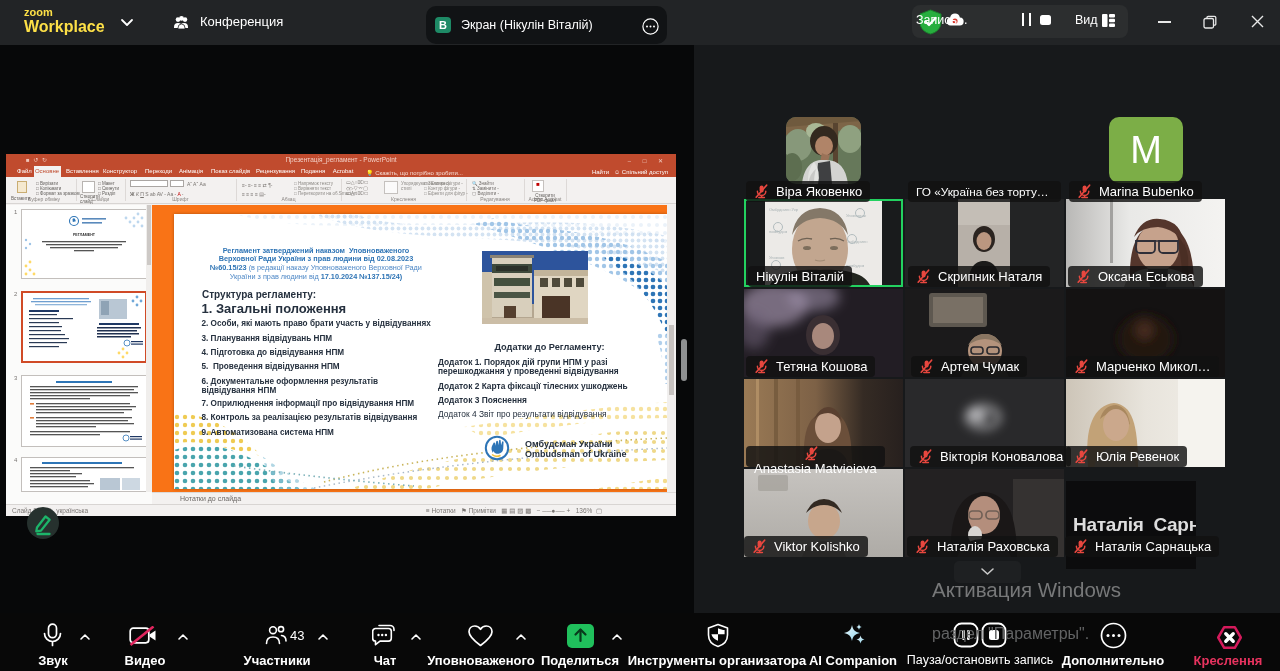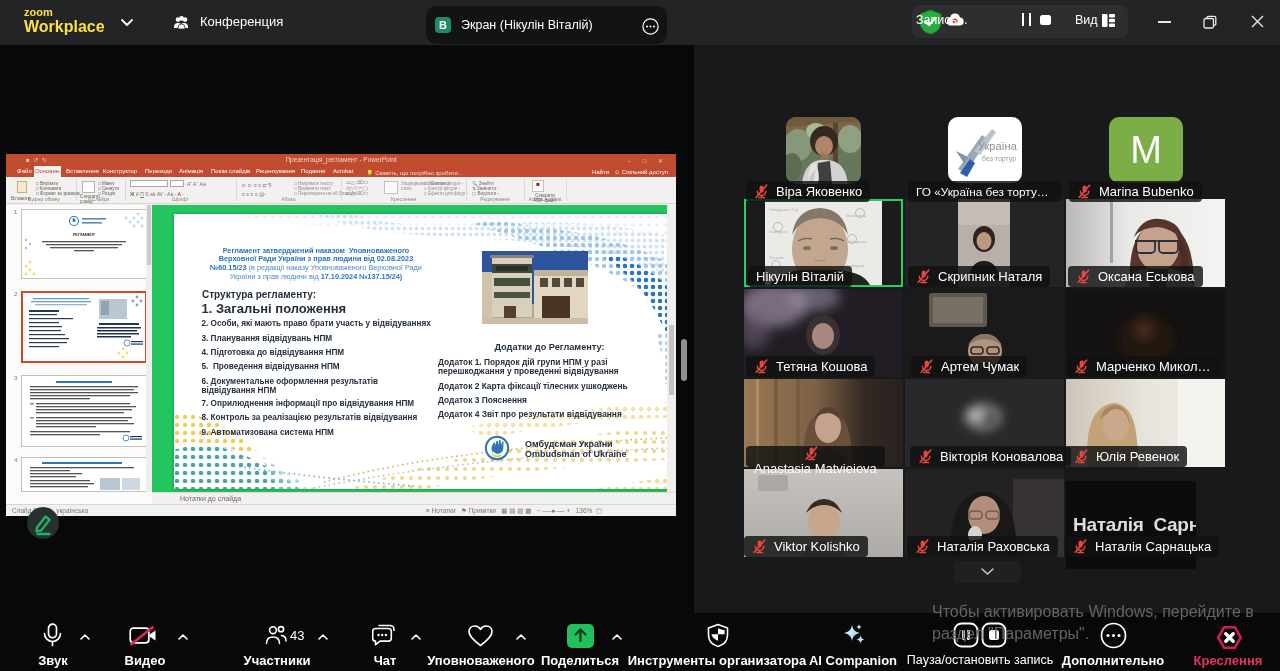--- a/index.html
+++ b/index.html
@@ -210,21 +210,21 @@
                 <rect x="8" y="22" width="60" height="1.3"></rect>
                 <rect x="8" y="25" width="64" height="1.3"></rect>
                 <rect x="8" y="28" width="58" height="1.3"></rect>
               </g>
 </svg>
           </div>
 <div class="abs" style="left:140px;top:0;width:6px;height:287px;background:#f0eeec;">
             <div class="abs" style="left:1px;top:0;width:4px;height:60px;background:#cdc9c6;"></div>
           </div>
 </div>
-<div class="abs" style="left:146px;top:51px;width:515px;height:287px;background:#22c55e;">
+<div class="abs" style="left:146px;top:51px;width:515px;height:287px;background:#f97316;">
 <div class="abs" style="left:22px;top:9px;width:493px;height:275px;background:#fff;box-shadow:0 0 3px rgba(0,0,0,.3);overflow:hidden;">
 <svg class="abs" style="left:0;top:0" width="493" height="275" viewBox="0 0 493 275">
 <defs>
 <pattern id="pb1" width="7" height="7" patternUnits="userSpaceOnUse">
                   <circle cx="3" cy="3" r="2.3" fill="#2e75b6"></circle>
                 </pattern>
 <pattern id="pb2" width="7" height="7" patternUnits="userSpaceOnUse">
                   <circle cx="3" cy="3" r="2.2" fill="#9dc3e6"></circle>
                 </pattern>
 <pattern id="pb3" width="6" height="6" patternUnits="userSpaceOnUse">
@@ -293,21 +293,21 @@
 <div class="abs" style="left:27.5px;top:134.3px;font-weight:bold;color:#25303e;font-size:8.2px;line-height:9.4px;white-space:nowrap;">4. Підготовка до відвідування НПМ</div>
 <div class="abs" style="left:27.5px;top:148.3px;font-weight:bold;color:#25303e;font-size:8.2px;line-height:9.4px;white-space:nowrap;">5.&nbsp; Проведення відвідування НПМ</div>
 <div class="abs" style="left:27.5px;top:163px;font-weight:bold;color:#25303e;font-size:8.2px;line-height:9.4px;white-space:nowrap;">6. Документальне оформлення результатів<br>відвідування НПМ</div>
 <div class="abs" style="left:27.5px;top:184.6px;font-weight:bold;color:#25303e;font-size:8.2px;line-height:9.4px;white-space:nowrap;">7. Оприлюднення інформації про відвідування НПМ</div>
 <div class="abs" style="left:27.5px;top:199.1px;font-weight:bold;color:#25303e;font-size:8.2px;line-height:9.4px;white-space:nowrap;">8. Контроль за реалізацією результатів відвідування</div>
 <div class="abs" style="left:27.5px;top:213.6px;font-weight:bold;color:#25303e;font-size:8.2px;line-height:9.4px;white-space:nowrap;">9. Автоматизована система НПМ</div>
 <div class="abs" style="left:264px;top:127.5px;width:223px;text-align:center;font-weight:bold;color:#25303e;font-size:9.2px;">Додатки до Регламенту:</div>
 <div class="abs" style="left:264px;top:143.5px;font-weight:bold;color:#25303e;font-size:8.4px;line-height:9.5px;white-space:nowrap;">Додаток 1. Порядок дій групи НПМ у разі<br>перешкоджання у проведенні відвідування</div>
 <div class="abs" style="left:264px;top:167.5px;font-weight:bold;color:#25303e;font-size:8.4px;line-height:9.5px;white-space:nowrap;">Додаток 2 Карта фіксації тілесних ушкоджень</div>
 <div class="abs" style="left:264px;top:182px;font-weight:bold;color:#25303e;font-size:8.4px;line-height:9.5px;white-space:nowrap;">Додаток 3 Пояснення</div>
-<div class="abs" style="left:264px;top:195.5px;font-weight:bold;color:#25303e;font-size:8.4px;line-height:9.5px;white-space:nowrap;">Додаток 4 Звіт про результати відвідування</div>
+<div class="abs" style="left:264px;top:195.5px;font-weight:normal;color:#25303e;font-size:8.4px;line-height:9.5px;white-space:nowrap;">Додаток 4 Звіт про результати відвідування</div>
 <svg class="abs" style="left:310px;top:221px;" width="150" height="28" viewBox="0 0 150 28">
 <circle cx="13" cy="13" r="11.2" fill="#fff" stroke="#2e75b6" stroke-width="2"></circle>
 <path d="M9 18 c-1.5-2 -2-5 -1-7 l1.5-3 c.4-.8 1.5-.6 1.6.3 l.2 2.5 1-4.5 c.2-.9 1.4-.9 1.6 0 l.4 4 .8-4.8 c.15-.9 1.4-.9 1.55 0 l.45 4.8 1-3.5 c.25-.85 1.45-.6 1.45.3 l-.3 6.5 c-.1 2.3 -1.5 4.4 -3.8 5 -2.3.6 -4.6-.1 -6.4-2.6 z" fill="#2e75b6"></path>
 <path d="M8 19.5 c2.5 2 6 2.2 8.5.8" stroke="#f0c33c" stroke-width="1.6" fill="none"></path>
 <text x="41" y="12" font-size="9" font-weight="bold" fill="#25303e">Омбудсман України</text>
 <text x="41" y="22" font-size="9" font-weight="bold" fill="#25303e">Ombudsman of Ukraine</text>
 </svg>
 </div>
 </div>
 <div class="abs" style="left:661px;top:51px;width:9px;height:287px;background:#f1efee;">
@@ -343,30 +343,20 @@
 <ellipse cx="30" cy="14" rx="10" ry="8" fill="#a9b896"></ellipse>
 <rect x="47" y="6" width="5" height="44" fill="#584430"></rect>
 <ellipse cx="6" cy="50" rx="10" ry="14" fill="#5d6e50"></ellipse>
 <ellipse cx="38" cy="24" rx="14" ry="15" fill="#33291f"></ellipse>
 <ellipse cx="38" cy="29" rx="9" ry="10" fill="#b08468"></ellipse>
 <path d="M36 36 q4 3 8 1 l-2 8 -8 0 z" fill="#9a7258"></path>
 <path d="M16 67 C18 48 28 42 38 43 C52 42 60 50 62 67 Z" fill="#d3d3d1"></path>
 <path d="M32 46 L44 44 L46 67 L30 67 Z" fill="#3f4042"></path>
 <path d="M28 45 q7 9 4 22 l-10 0 q-1 -14 6 -22z" fill="#e3e3e1"></path>
 <path d="M30 52 q-6 4 -8 15 l6 0 q0 -9 2 -15z" fill="#c9c9c7"></path>
-</svg>
-      </div>
-<div class="avatar" style="left:254px;top:72px;width:74px;height:66px;background:#fff;">
-<svg width="74" height="66" viewBox="0 0 74 66">
-<path d="M10 52 L34 18 L40 22 L18 56 Z" fill="#9aa7b5"></path>
-<path d="M8 34 L20 40 L16 46 Z" fill="#8093a8"></path>
-<path d="M26 34 L44 12 L48 15 L32 38 Z" fill="#b9c2cd"></path>
-<path d="M12 56 L22 42 L27 46 L19 60 Z" fill="#2d5fa8"></path>
-<text x="30" y="33" font-size="11" fill="#8f8f8f" font-family="Liberation Sans">Україна</text>
-<text x="34" y="44" font-size="7" fill="#9a9a9a" font-family="Liberation Sans">без тортур</text>
 </svg>
       </div>
 <div class="avatar" style="left:415px;top:72px;width:74px;height:66px;background:#7cae47;">
         <div style="width:100%;height:100%;display:flex;align-items:center;justify-content:center;color:#fff;font-size:38px;">M</div>
       </div>
 <div class="tile" style="left:50px;top:154px;width:159px;height:88px;border:2px solid #23d160;">
         <svg width="155" height="84" viewBox="0 0 155 84">
 <rect width="155" height="84" fill="#191b1c"></rect>
 <rect x="19" y="0" width="117" height="84" fill="#eceae7"></rect>
 <g fill="#a8b2b4" font-size="4">
@@ -888,15 +878,15 @@
       </svg>
 <div class="abs" style="left:1113px;top:40px;transform:translateX(-50%);color:#fff;font-size:13px;font-weight:bold;white-space:nowrap;">Дополнительно</div>
 <svg class="abs" style="left:1216px;top:12px;" width="27" height="25" viewBox="0 0 27 25">
 <path d="M8.2 2.2 H18.8 L24.8 12.5 L18.8 22.8 H8.2 L2.2 12.5 Z" stroke="#d41a5b" stroke-width="2.5" fill="none" stroke-linejoin="round"></path>
 <g stroke="#fff" stroke-width="3.4" stroke-linecap="round">
           <path d="M9.8 8.8 L17.2 16.2 M17.2 8.8 L9.8 16.2"></path>
         </g>
 </svg>
 <div class="abs" style="left:1228px;top:40px;transform:translateX(-50%);color:#e8335f;font-size:13px;font-weight:bold;white-space:nowrap;">Креслення</div>
 </div>
-<div class="abs" style="left:932px;top:603px;color:#636465;font-size:16px;z-index:25;">Чтобы активировать Windows, перейдите в</div>
+<div class="abs" style="left:932px;top:578px;color:#777879;font-size:20.5px;z-index:25;">Активация Windows</div>
 <div class="abs" style="left:932px;top:625px;color:#636465;font-size:16px;z-index:25;">раздел "Параметры".</div>
 </div>
 
 </body></html>

